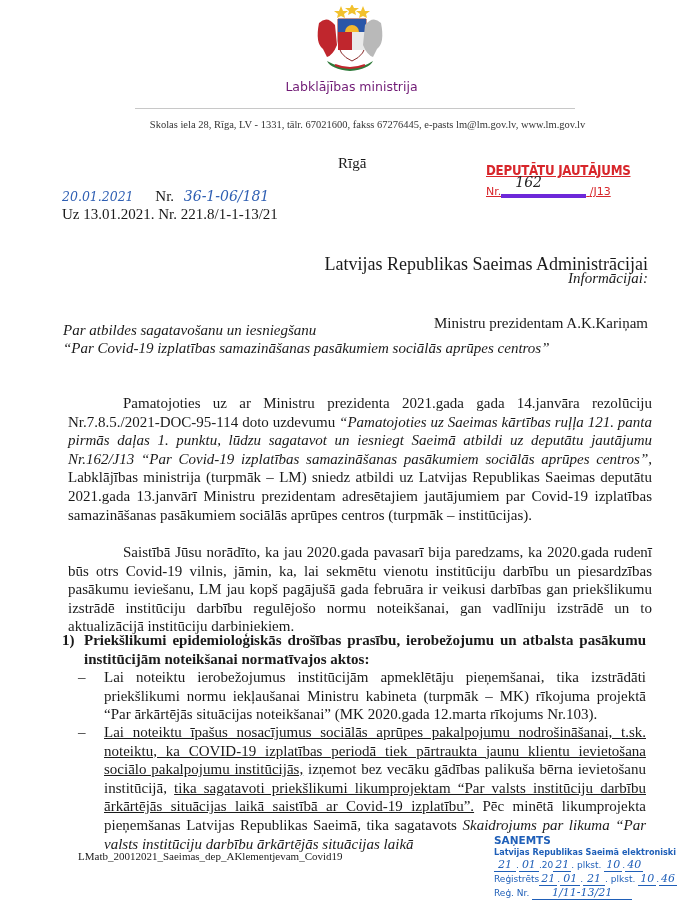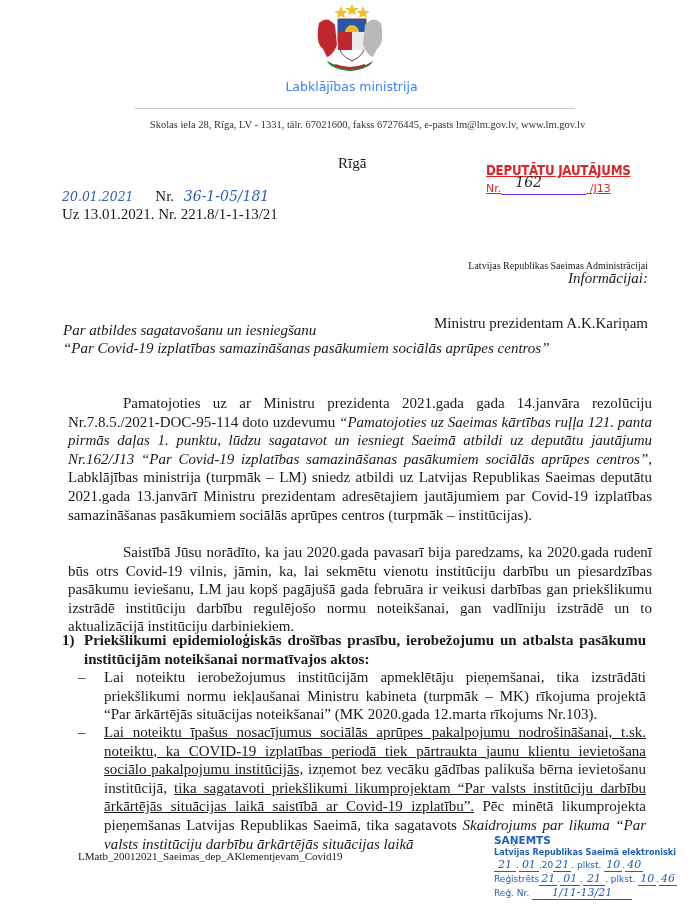--- a/index.html
+++ b/index.html
@@ -4,40 +4,40 @@
 <style>
   html, body { margin: 0; padding: 0; background: #ffffff; }
   body {
     width: 693px; height: 911px; position: relative; overflow: hidden;
     font-family: "Liberation Serif", serif; color: #1a1a1a;
   }
   .abs { position: absolute; }
   .coat { left: 305px; top: 5px; width: 90px; height: 72px; }
   .ministry-name {
     left: 0; width: 693px; top: 79px; text-align: center;
-    font-family: "DejaVu Sans", sans-serif; font-size: 12.5px; color: #3b82f6;
+    font-family: "DejaVu Sans", sans-serif; font-size: 12.5px; color: #701a75;
     padding-left: 10px; box-sizing: border-box;
   }
   .hr { left: 135px; width: 440px; top: 108px; height: 1px; background: #c8c8c8; }
   .address {
     left: 0; width: 693px; top: 119px; text-align: center;
     font-size: 10.5px; color: #333; padding-left: 42px; box-sizing: border-box;
   }
   .city { left: 338px; top: 155px; font-size: 15px; }
   .stamp-dep { left: 486px; top: 162px; color: #d8262b; font-family: "DejaVu Sans", sans-serif; text-decoration: underline; }
   .stamp-dep .t { font-weight: bold; font-size: 13.5px; letter-spacing: -0.3px; transform: scaleX(0.88); transform-origin: left; white-space: nowrap; display: block; }
   .stamp-dep .nr { font-size: 11px; margin-top: 4px; white-space: nowrap; }
-  .stamp-dep .line { display: inline-block; width: 85px; border-bottom: 1px solid #6d28d9; position: relative; height: 12px; vertical-align: bottom; }
+  .stamp-dep .line { display: inline-block; width: 85px; border-bottom: 4px solid #6d28d9; position: relative; height: 12px; vertical-align: bottom; }
   .stamp-dep .hand { position: absolute; left: 14px; top: -8px; color: #222; font-family: "DejaVu Serif", serif; font-style: italic; font-size: 14px; }
   .hand-blue { color: #2f5fb3; font-family: "DejaVu Serif", serif; font-style: italic; }
   .row-nr { left: 62px; top: 188px; font-size: 15px; white-space: nowrap; }
   .row-nr .date { font-size: 12.5px; margin-right: 18px; }
   .row-nr .num { font-size: 14px; margin-left: 6px; }
   .row-uz { left: 62px; top: 206px; font-size: 15px; white-space: nowrap; }
-  .addressee { right: 45px; top: 260px; font-size: 10px; text-align: right; }
+  .addressee { right: 45px; top: 254px; font-size: 18px; text-align: right; }
   .info-label { right: 45px; top: 270px; font-size: 15px; font-style: italic; }
   .info-name { right: 45px; top: 287px; font-size: 15px; margin-top: 28px; }
   .subject { left: 63px; top: 321px; font-size: 15px; font-style: italic; line-height: 18px; }
   .para {
     left: 68px; width: 584px; font-size: 15px; line-height: 18.6px;
     text-align: justify; text-indent: 55px;
   }
   .p1 { top: 394px; }
   .p2 { top: 543px; }
   .list-head { left: 62px; width: 584px; top: 631px; font-size: 15px; line-height: 18.6px; font-weight: bold; }
@@ -89,21 +89,21 @@
   <span class="t">DEPUTĀTU JAUTĀJUMS</span>
   <div class="nr">
     <span>Nr.</span><span class="line"><span class="hand">162</span></span>
     <span>/J13</span>
   </div>
 </div>
 
 <div class="abs row-nr">
   <span class="date hand-blue">20.01.2021</span>
   <span>Nr.</span>
-  <span class="num hand-blue">36-1-05/181</span>
+  <span class="num hand-blue">36-1-06/181</span>
 </div>
 <div class="abs row-uz">Uz 13.01.2021. Nr. 221.8/1-1-13/21</div>
 
 <div class="abs addressee">Latvijas Republikas Saeimas Administrācijai</div>
 <div class="abs info-label">Informācijai:</div>
 <div class="abs info-name">Ministru prezidentam A.K.Kariņam</div>
 
 <div class="abs subject">
   <div>Par atbildes sagatavošanu un iesniegšanu</div>
   <div>“Par Covid-19 izplatības samazināšanas pasākumiem sociālās aprūpes centros”</div>

